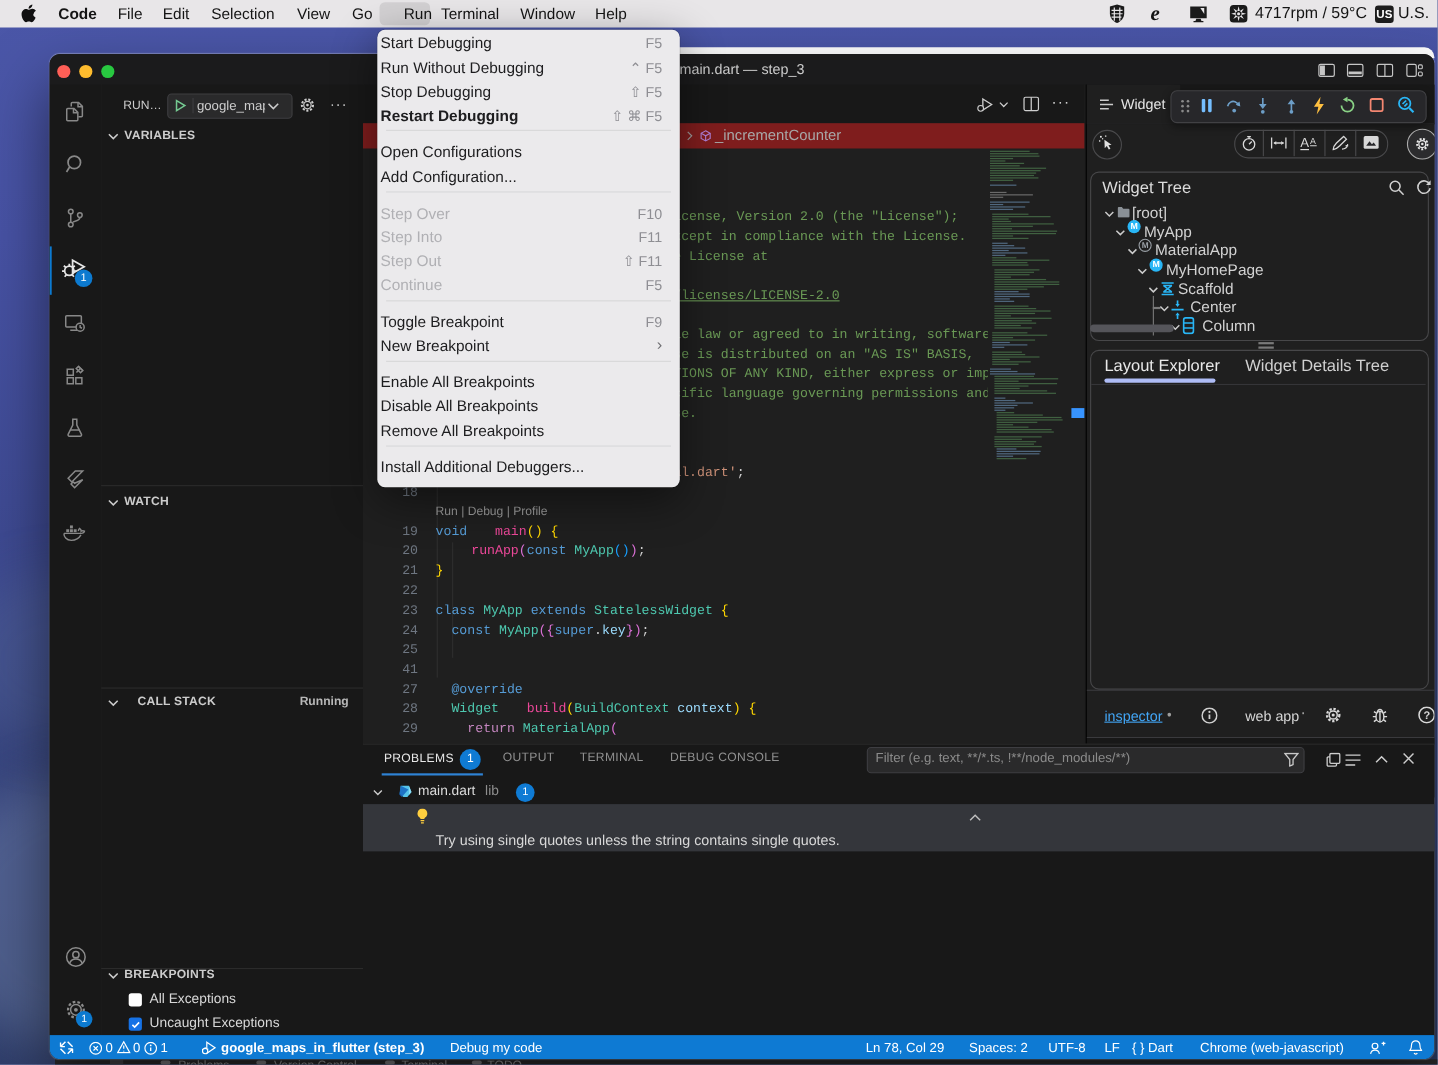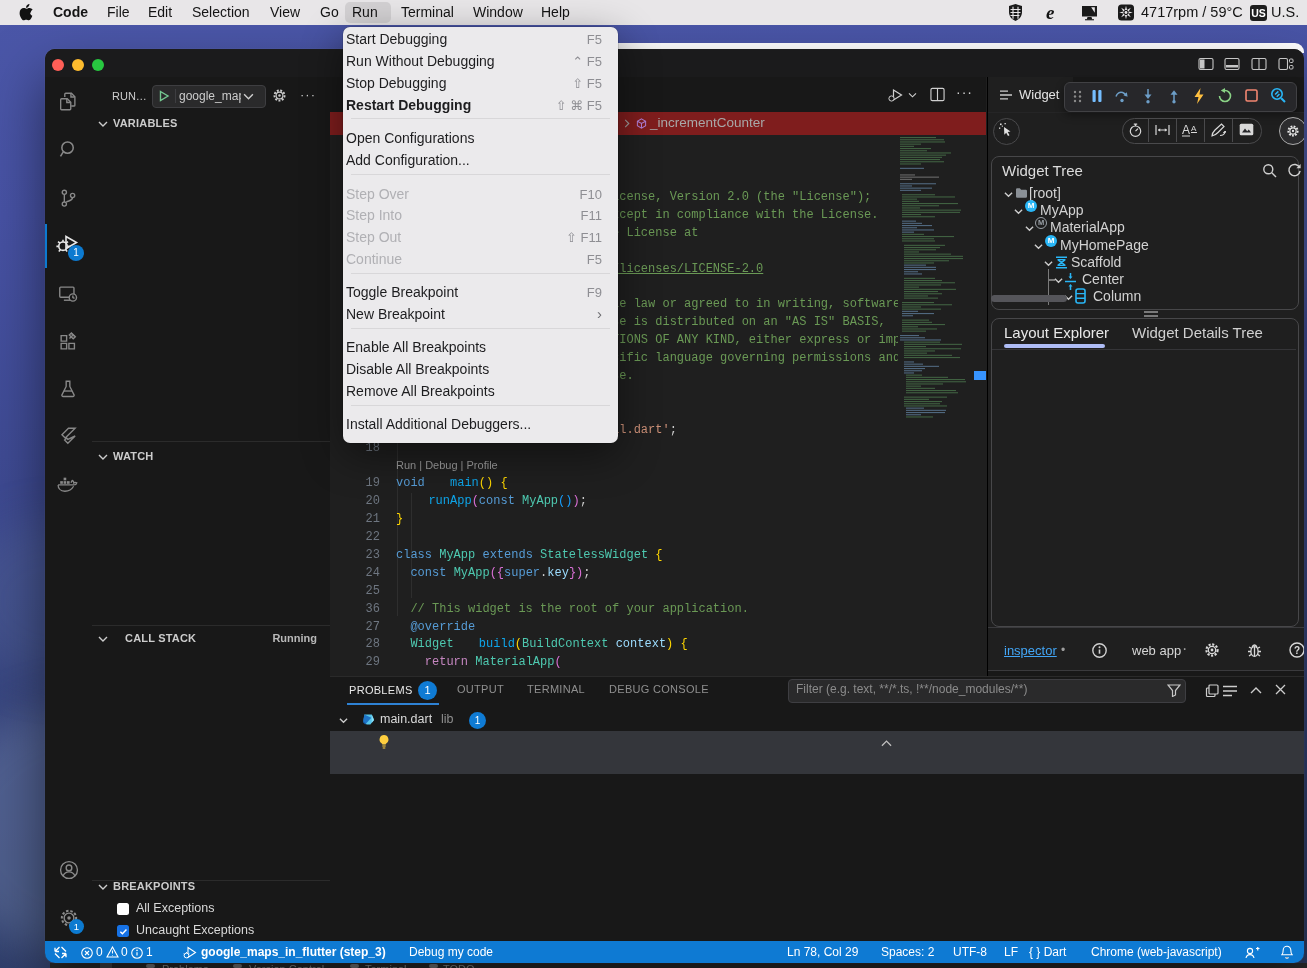--- a/index.html
+++ b/index.html
@@ -31,21 +31,21 @@
   .shead{position:absolute;font-size:11px;font-weight:bold;color:#cccccc;letter-spacing:.2px;}
   .sdiv{position:absolute;left:0;width:238px;height:1px;background:#2b2b2b;}
   
   #edgroup{left:285px;top:28px;width:656px;height:599px;background:#1f1f1f;overflow:hidden;}
   #edtabs{position:absolute;left:0;top:0;width:656px;height:35px;background:#181818;border-bottom:1px solid #252526;}
   #crumbs{position:absolute;left:0;top:35px;width:656px;height:23px;background:#7f1d1d;}
   .ln{position:absolute;width:50px;text-align:right;font-family:"Liberation Mono",monospace;font-size:12px;color:#6e7681;height:18px;line-height:18px;}
   .cl{position:absolute;left:66px;font-family:"Liberation Mono",monospace;font-size:12px;white-space:pre;height:18px;line-height:18px;color:#cccccc;}
   .cm{color:#6A9955;}
   .kw{color:#569CD6;}
-  .fn{color:#0ea5e9;padding-left:18px;}
+  .fn{color:#ec4899;padding-left:18px;}
   .ty{color:#4EC9B0;}
   .va{color:#9CDCFE;}
   .st{color:#CE9178;}
   .ct{color:#C586C0;}
   .b1{color:#ffd700;}
   .b2{color:#da70d6;}
   .b3{color:#179fff;}
   
   #wpanel{left:942px;top:28px;width:317px;height:648px;background:#1f1f1f;border-left:1px solid #000;}
   .card{position:absolute;border:1px solid #474749;border-radius:8px;}
@@ -85,20 +85,21 @@
     <span class="abs" style="left:300px;top:1px;width:9px;height:4px;background:#7e7e80;border-radius:2px;"></span>
     <span class="abs" style="left:315px;top:0px;font-size:11px;color:#9a9a9a;">Terminal</span>
     <span class="abs" style="left:379px;top:1px;width:9px;height:4px;background:#7e7e80;border-radius:2px;"></span>
     <span class="abs" style="left:393px;top:0px;font-size:11px;color:#9a9a9a;">TODO</span>
   </div>
   <div id="win" class="abs">
     <div id="titlebar" class="wabs">
       <span class="tl" style="left:7px;background:#ff5f57;"></span>
       <span class="tl" style="left:26.7px;background:#febc2e;"></span>
       <span class="tl" style="left:46.5px;background:#28c840;"></span>
+      <span class="wabs" style="left:0;width:1259px;text-align:center;top:6px;font-size:13px;color:#cccccc;">main.dart — step_3</span>
       <svg class="wabs" style="left:1153px;top:7px;width:16px;height:16px" viewBox="0 0 16 16">
           <rect x="1" y="2.5" width="14" height="11" rx="1.5" fill="none" stroke="#c6c6c6" stroke-width="1.1"></rect>
           <path fill="#c6c6c6" d="M2 3.5h4.5v9H2z"></path>
         </svg>
       <svg class="wabs" style="left:1179px;top:7px;width:16px;height:16px" viewBox="0 0 16 16">
           <rect x="1" y="2.5" width="14" height="11" rx="1.5" fill="none" stroke="#c6c6c6" stroke-width="1.1"></rect>
           <path fill="#c6c6c6" d="M2 9h12v2.5H2z"></path>
         </svg>
       <svg class="wabs" style="left:1206px;top:7px;width:16px;height:16px" viewBox="0 0 16 16">
           <rect x="1" y="2.5" width="14" height="11" rx="1.5" fill="none" stroke="#c6c6c6" stroke-width="1.1"></rect>
@@ -266,21 +267,21 @@
         <span class="wabs" style="left:66.5px;top:342px;width:1px;height:197px;background:#2e2e2e;"></span>
         <span class="wabs" style="left:81px;top:416px;width:1px;height:105px;background:#2e2e2e;"></span>
         <span class="ln" style="top:361.5px;">18</span>
         <span class="ln" style="top:397.3px;">19</span>
         <span class="ln" style="top:415.2px;">20</span>
         <span class="ln" style="top:433.1px;">21</span>
         <span class="ln" style="top:451px;">22</span>
         <span class="ln" style="top:468.9px;">23</span>
         <span class="ln" style="top:486.8px;">24</span>
         <span class="ln" style="top:504.7px;">25</span>
-        <span class="ln" style="top:522.6px;">36</span>
+        <span class="ln" style="top:522.6px;">41</span>
         <span class="ln" style="top:540.6px;">27</span>
         <span class="ln" style="top:558.4px;">28</span>
         <span class="ln" style="top:576.3px;">29</span>
         <span class="cl cm" style="top:110.9px;">// Licensed under the Apache License, Version 2.0 (the "License");</span>
         <span class="cl cm" style="top:128.8px;">// you may not use this file except in compliance with the License.</span>
         <span class="cl cm" style="top:146.7px;">// You may obtain a copy of the License at</span>
         <span class="cl cm" style="top:164.6px;">//</span>
         <span class="cl cm" style="top:182.5px;">//      <span style="text-decoration:underline;">https://www.apache.org/licenses/LICENSE-2.0</span></span>
         <span class="cl cm" style="top:200.4px;">//</span>
         <span class="cl cm" style="top:218.3px;">// Unless required by applicable law or agreed to in writing, software</span>
@@ -288,21 +289,20 @@
         <span class="cl cm" style="top:254.1px;">// WITHOUT WARRANTIES OR CONDITIONS OF ANY KIND, either express or implied.</span>
         <span class="cl cm" style="top:272px;">// See the License for the specific language governing permissions and</span>
         <span class="cl cm" style="top:289.9px;">// limitations under the License.</span>
         <span class="cl" style="top:344px;"><span class="kw">import</span> <span class="st">'package:flutter/material.dart'</span>;</span>
         <span class="cl" style="top:379.4px;font-family:'Liberation Sans',sans-serif;font-size:11px;color:#9b9b9b;">Run | Debug | Profile</span>
         <span class="cl" style="top:397.3px;"><span class="kw">void</span> <span class="fn">main</span><span class="b1">()</span> <span class="b1">{</span></span>
         <span class="cl" style="top:415.2px;">  <span class="fn">runApp</span><span class="b2">(</span><span class="kw">const</span> <span class="ty">MyApp</span><span class="b3">()</span><span class="b2">)</span>;</span>
         <span class="cl" style="top:433.1px;"><span class="b1">}</span></span>
         <span class="cl" style="top:468.9px;"><span class="kw">class</span> <span class="ty">MyApp</span> <span class="kw">extends</span> <span class="ty">StatelessWidget</span> <span class="b1">{</span></span>
         <span class="cl" style="top:486.8px;">  <span class="kw">const</span> <span class="ty">MyApp</span><span class="b2">({</span><span class="kw">super</span>.<span class="va">key</span><span class="b2">})</span>;</span>
-        <span class="cl cm" style="top:522.6px;">  // This widget is the root of your application.</span>
         <span class="cl" style="top:540.6px;">  <span class="kw">@override</span></span>
         <span class="cl" style="top:558.4px;">  <span class="ty">Widget</span> <span class="fn">build</span><span class="b1">(</span><span class="ty">BuildContext</span> <span class="va">context</span><span class="b1">)</span> <span class="b1">{</span></span>
         <span class="cl" style="top:576.3px;">    <span class="ct">return</span> <span class="ty">MaterialApp</span><span class="b2">(</span></span>
       </div>
       <div class="wabs" style="left:568px;top:58px;width:77px;height:541px;overflow:hidden;" id="minimap"><svg width="77" height="541">
             <rect x="2" y="2.0" width="36" height="1.1" fill="#4e7d50" opacity="0.7"></rect>
             <rect x="2" y="4.2" width="44" height="1.1" fill="#4e7d50" opacity="0.7"></rect>
             <rect x="2" y="6.4" width="45" height="1.1" fill="#4e7d50" opacity="0.7"></rect>
             <rect x="2" y="8.6" width="21" height="1.1" fill="#4e7d50" opacity="0.7"></rect>
             <rect x="2" y="10.8" width="14" height="1.1" fill="#4e7d50" opacity="0.7"></rect>
@@ -667,20 +667,21 @@
       <span class="wabs" style="left:111px;top:35px;font-size:12.5px;color:#8f8f8f;">lib</span>
       <span class="wabs" style="left:139px;top:34.5px;width:17px;height:17px;border-radius:50%;background:#0f7bd4;color:#fff;font-size:10px;text-align:center;line-height:17px;">1</span>
       <div class="wabs" style="left:0;top:54px;width:974px;height:43px;background:#34363b;"></div>
       <svg class="wabs" style="left:48px;top:58px;width:12px;height:15px" viewBox="0 0 12 15">
           <path fill="#ffcf3f" d="M6 0a4.5 4.5 0 0 1 2.5 8.2c-.5.35-.8.8-.8 1.3H4.3c0-.5-.3-.95-.8-1.3A4.5 4.5 0 0 1 6 0z"></path>
           <path stroke="#ffcf3f" stroke-width="1.2" d="M4.3 11h3.4M4.7 13h2.6"></path>
         </svg>
       <svg class="wabs" style="left:551px;top:62px;width:11px;height:8px" viewBox="0 0 12 8">
           <path fill="none" stroke="#c0c0c0" stroke-width="1.4" d="M1 7l5-5 5 5"></path>
         </svg>
+      <span class="wabs" style="left:66px;top:79px;font-size:13px;color:#d8d8d8;">Try using single quotes unless the string contains single quotes.</span>
     </div>
     <div id="status" class="wabs">
       <svg class="sbit" style="left:9px;top:5px;width:13px;height:13px" viewBox="0 0 13 13">
           <g stroke="#fff" stroke-width="1.3" fill="none">
             <path d="M1 5.5L5.5 1M1 5.5h4M1 5.5V1.8M12 7.5L7.5 12M12 7.5h-4M12 7.5v3.7M7.5 1L12 5.5M1 7.5L5.5 12"></path>
           </g>
         </svg>
       <svg class="sbit" style="left:36px;top:5.5px;width:12px;height:12px" viewBox="0 0 12 12">
           <circle cx="6" cy="6" r="5.3" fill="none" stroke="#fff" stroke-width="1.1"></circle>
           <path stroke="#fff" stroke-width="1.1" d="M4 4l4 4M8 4l-4 4"></path>
@@ -727,21 +728,21 @@
     <svg class="micon" style="left:19px;width:14px;height:25px" viewBox="0 0 14 17">
         <path fill="#111" d="M9.5 2.6c.6-.75 1.05-1.8.9-2.6-.85.05-1.85.6-2.45 1.3-.55.65-1.05 1.7-.9 2.55.95.1 1.85-.5 2.45-1.25zm2.05 6.7c0-1.55.85-2.8 2.1-3.5-.75-1.05-1.9-1.7-3.1-1.75-1.3-.1-2.55.75-3.1.75-.6 0-1.65-.7-2.7-.7C2.7 4.1.6 5.85.6 9.05c0 1.9.7 3.9 1.6 5.2.75 1.1 1.45 2.05 2.45 2.05s1.35-.65 2.55-.65 1.55.65 2.6.65 1.75-1 2.4-2.05c.5-.75.9-1.6 1.1-2.45-1.3-.55-2.25-1.8-2.25-3.25z"></path>
       </svg>
     <span class="mitem" style="left:53px;font-weight:bold;">Code</span>
     <span class="mitem" style="left:107px;">File</span>
     <span class="mitem" style="left:148px;">Edit</span>
     <span class="mitem" style="left:192px;">Selection</span>
     <span class="mitem" style="left:270px;">View</span>
     <span class="mitem" style="left:320px;">Go</span>
     <span class="abs" style="left:345px;top:2px;width:46px;height:21px;background:#d3d1d3;border-radius:5px;"></span>
-    <span class="mitem" style="left:352px;">Run</span>
+    <span class="mitem" style="left:367px;">Run</span>
     <span class="mitem" style="left:401px;">Terminal</span>
     <span class="mitem" style="left:473px;">Window</span>
     <span class="mitem" style="left:541px;">Help</span>
     <svg class="micon" style="left:1007px;width:17px;height:25px" viewBox="0 0 17 17">
         <path fill="#1a1a1a" d="M8.5 0L15 2v6c0 4.5-3 7.5-6.5 9C5 15.5 2 12.5 2 8V2L8.5 0z"></path>
         <g stroke="#e8e6e8" stroke-width="1.1">
           <path d="M3.5 5.5h10M3.5 8.5h10M3.5 11.5h9M6 2.8v12M11 2.8v12"></path>
         </g>
       </svg>
     <span class="mitem" style="left:1046px;font-family:'Liberation Serif',serif;font-style:italic;font-weight:bold;font-size:19px;">e</span>

